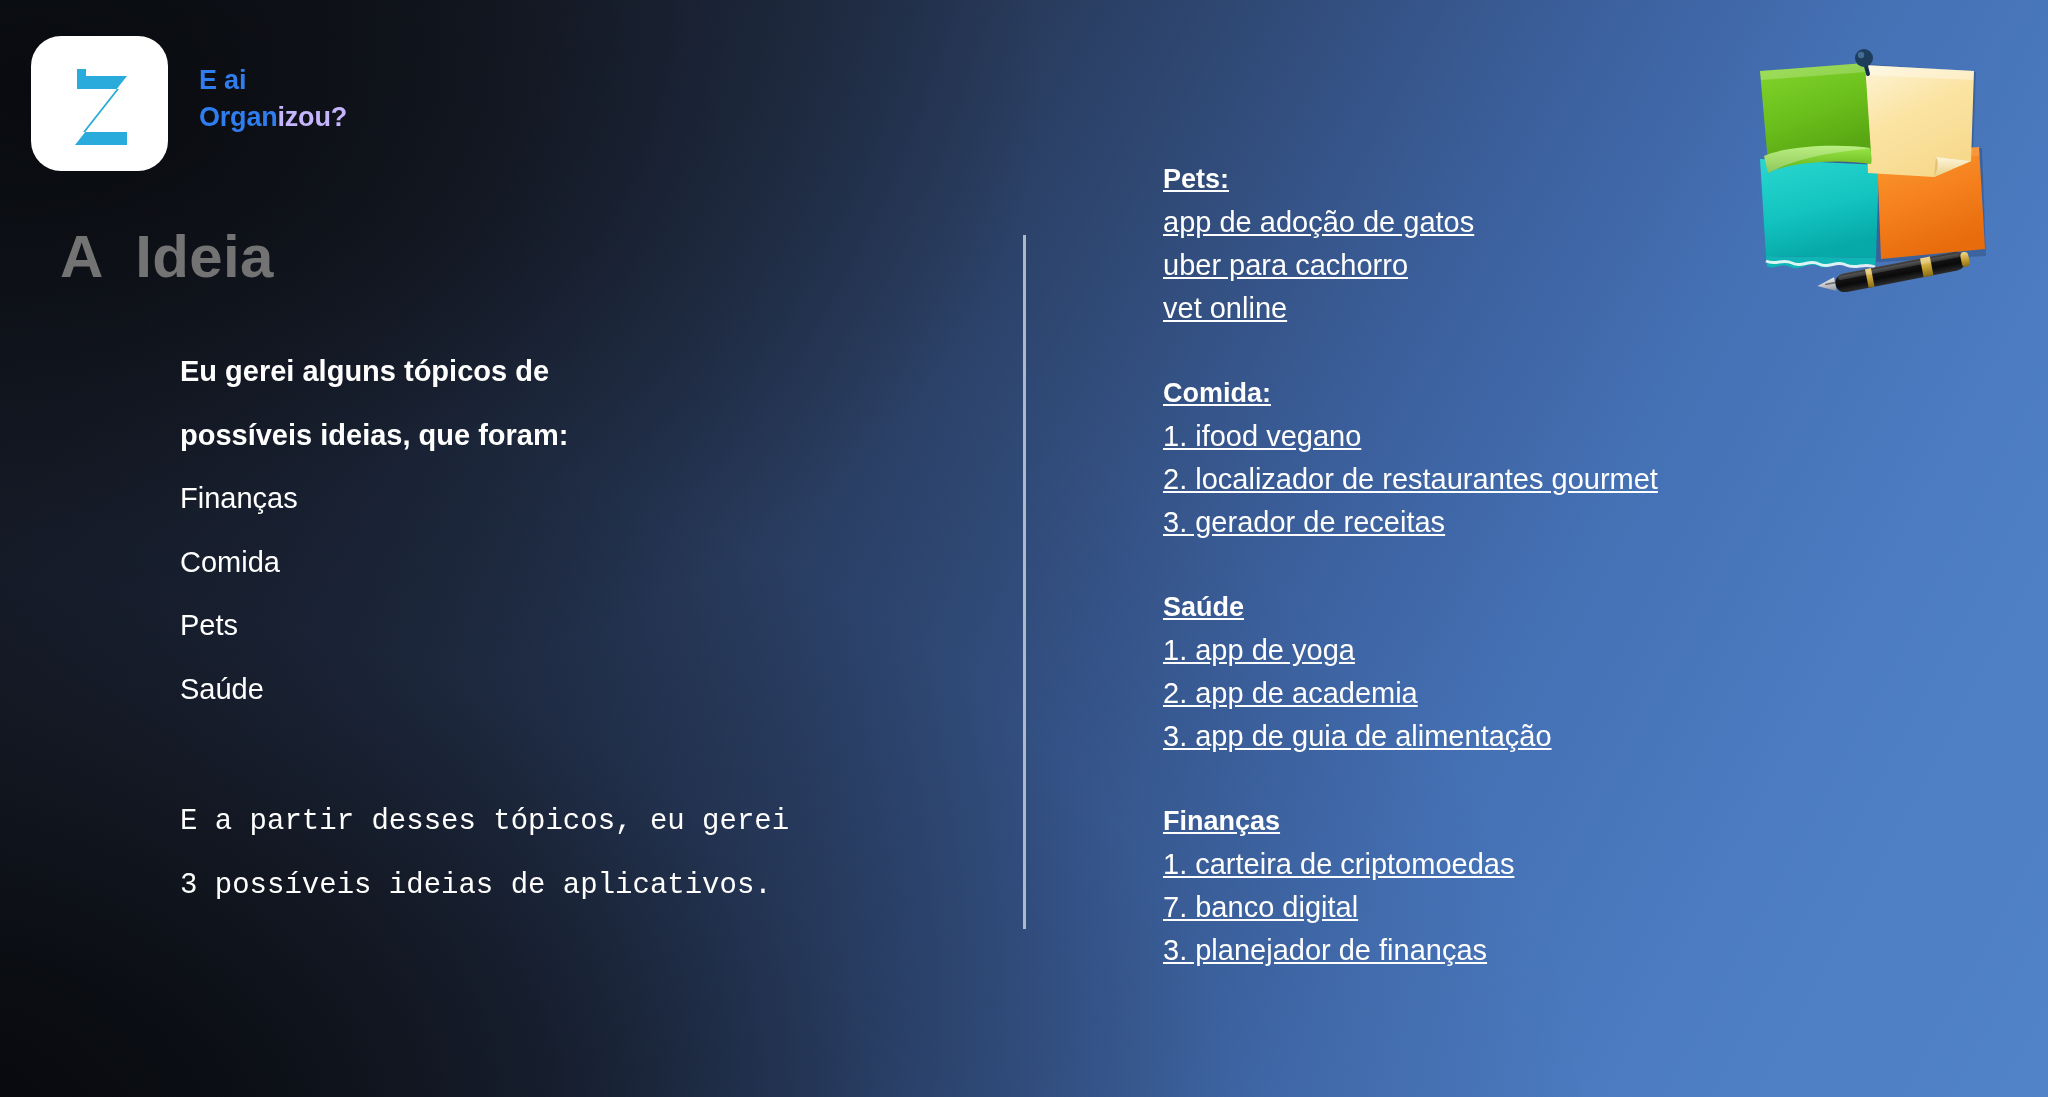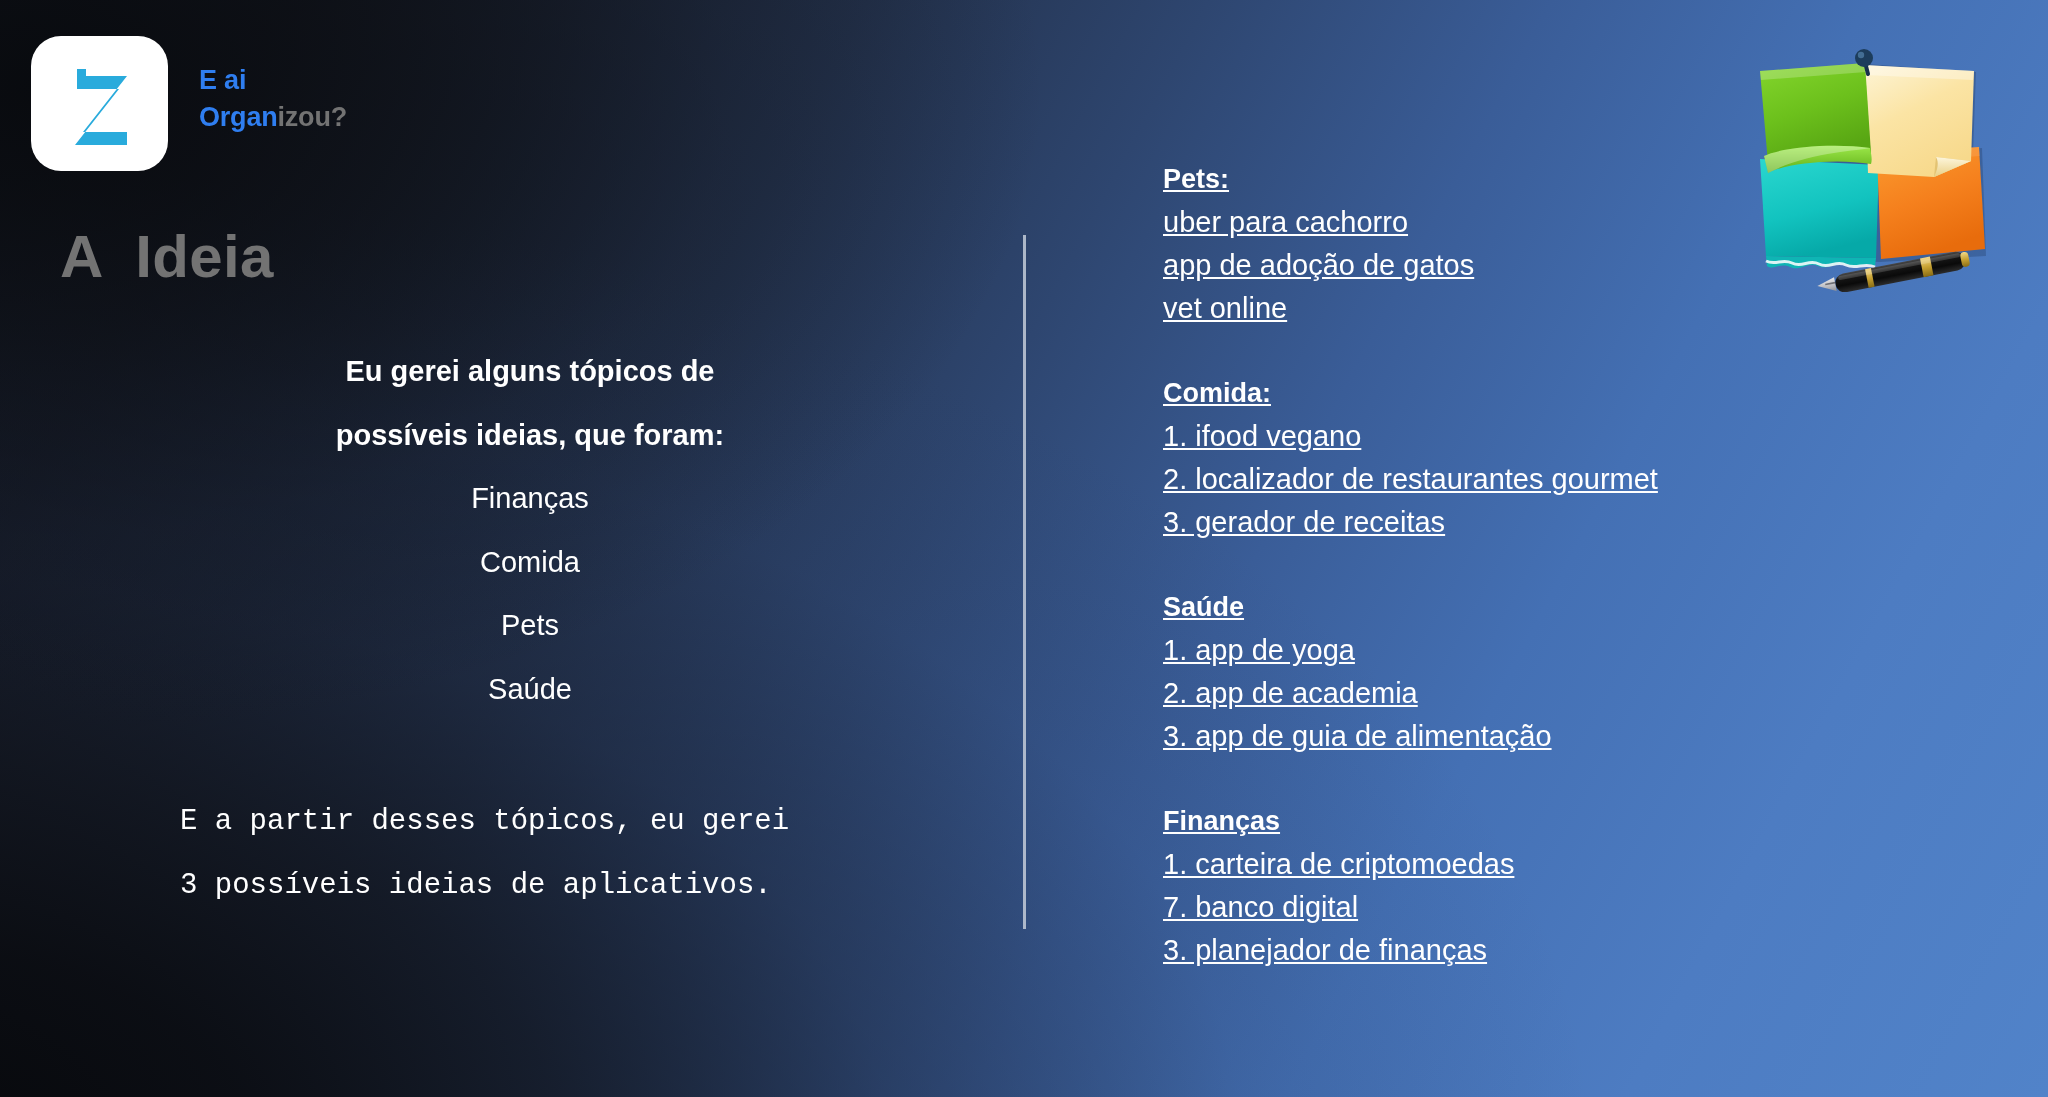--- a/index.html
+++ b/index.html
@@ -103,21 +103,21 @@
     margin-left: 31px;
     padding-top: 26px;
     font-size: 27px;
     font-weight: bold;
     line-height: 1.38;
     letter-spacing: -0.2px;
     white-space: nowrap;
   }
   .brand-line { display: block; }
   .tx-blue  { color: #2f7ef0; }
-  .tx-white { color: #737373; }
+  .tx-white { color: #c4b5fd; }
 
   
   .heading {
     position: absolute;
     left: 60px;
     top: 222px;
     font-size: 60px;
     font-weight: bold;
     color: #737373;
     letter-spacing: 0.3px;
@@ -128,21 +128,20 @@
     position: absolute;
     left: 180px;
     top: 340px;
     width: 700px;
     color: #ffffff;
   }
   .lb-line {
     font-size: 29px;
     line-height: 63.5px;
     white-space: pre;
-    text-align: center;
   }
   .lb-line.strong { font-weight: bold; }
 
   .left-tail {
     position: absolute;
     left: 180px;
     top: 790px;
     width: 760px;
     color: #ffffff;
   }
@@ -239,22 +238,22 @@
       <div class="lt-line">E a partir desses tópicos, eu gerei</div>
       <div class="lt-line">3 possíveis ideias de aplicativos.</div>
     </div>
 
     <div class="divider"></div>
 
     <div class="right-col">
 
       <div class="rc-group">
         <div class="rc-head">Pets:</div>
+        <div class="rc-item">app de adoção de gatos</div>
         <div class="rc-item">uber para cachorro</div>
-        <div class="rc-item">app de adoção de gatos</div>
         <div class="rc-item">vet online</div>
       </div>
 
       <div class="rc-group">
         <div class="rc-head">Comida:</div>
         <div class="rc-item">1. ifood vegano</div>
         <div class="rc-item">2. localizador de restaurantes gourmet</div>
         <div class="rc-item">3. gerador de receitas</div>
       </div>
 

